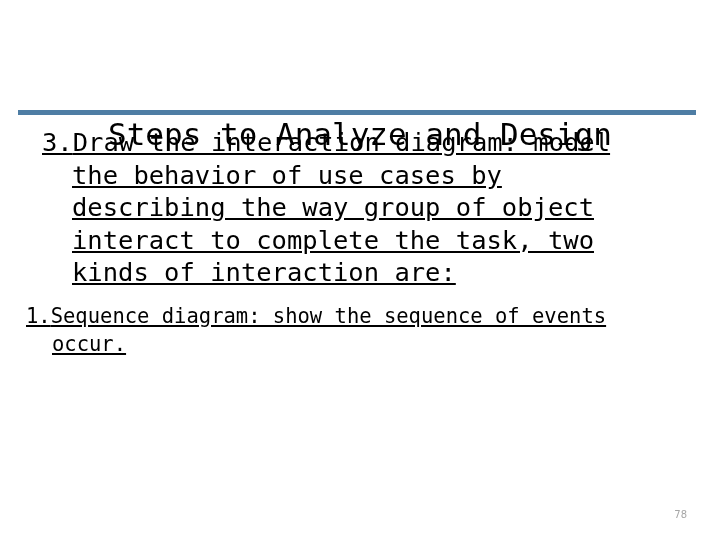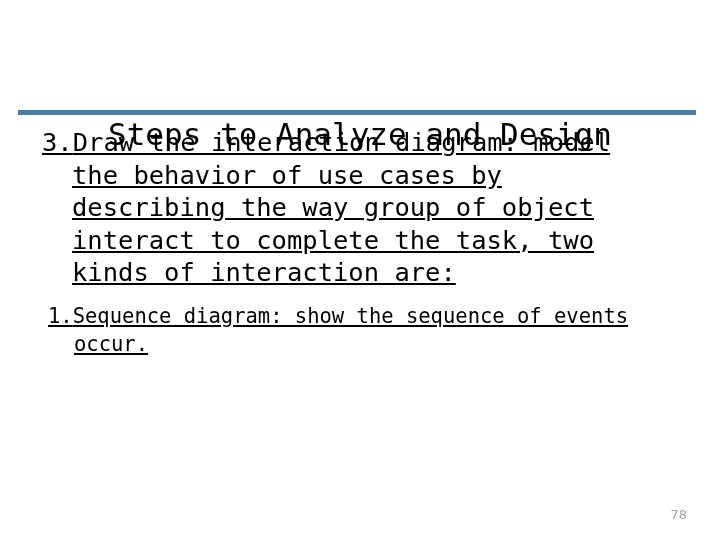--- a/index.html
+++ b/index.html
@@ -77,38 +77,38 @@
   }
 
   .sub-list {
     margin: 13px 0 0 0;
     padding: 0;
     list-style: none;
   }
   .sub-item {
     position: relative;
     margin: 0;
-    padding: 0 56px 0 74px;
+    padding: 0 56px 0 52px;
     font-family: "DejaVu Sans Mono", monospace;
     font-size: 20.5px;
     line-height: 28px;
     color: #000000;
     text-indent: -26px;
   }
   .sub-item .marker {
     display: inline;
   }
 
   
   .page-number {
     position: absolute;
     right: 33px;
     bottom: 18px;
     font-family: "DejaVu Sans", sans-serif;
-    font-size: 13px;
+    font-size: 10px;
     color: #a6a6a6;
     line-height: 14px;
   }
 </style>
 </head>
 <body>
 
 <div class="slide">
 
   <div class="slide-title">

